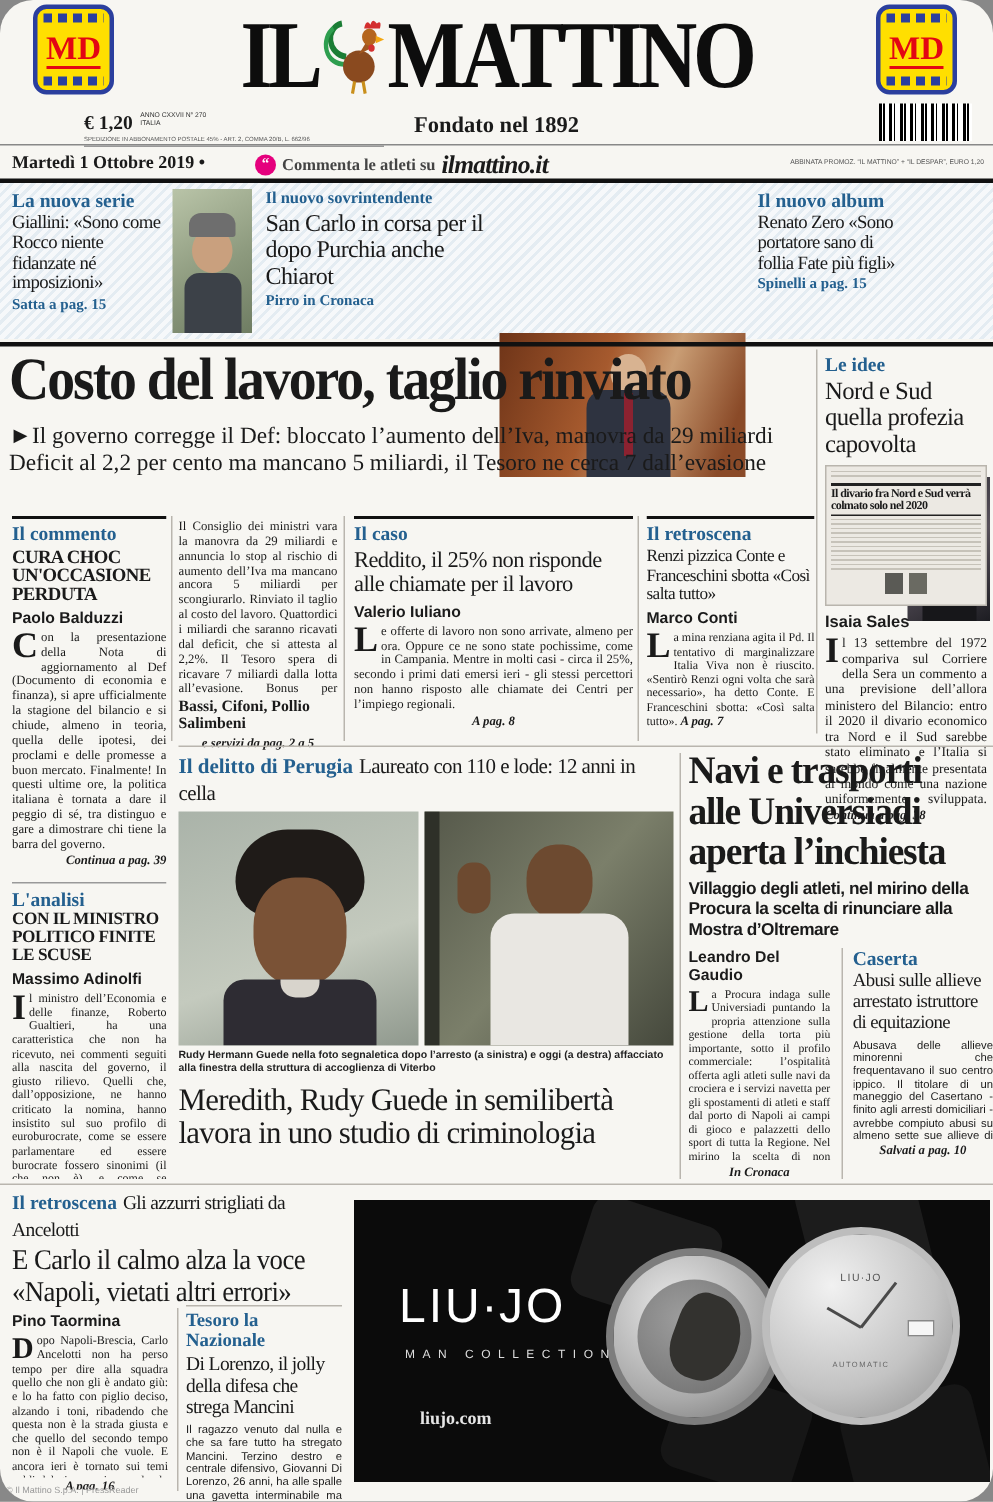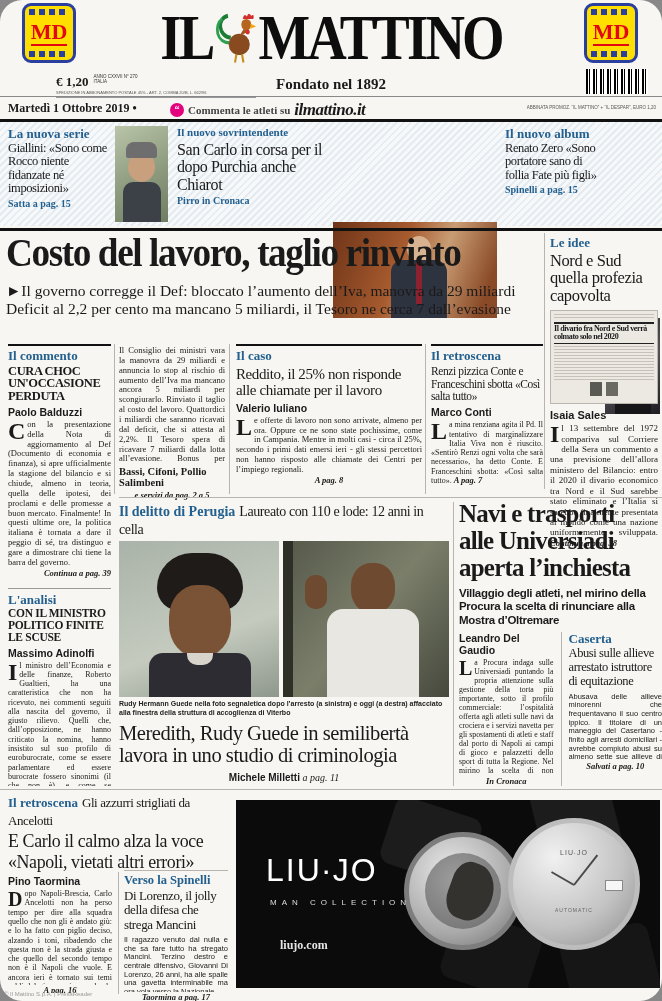--- a/index.html
+++ b/index.html
@@ -226,24 +226,20 @@
       </div>
       <div class="photo" style="width:166px;height:156px;background:linear-gradient(130deg,#55584a,#7b7f6a 50%,#45483c);">
         <div class="abs" style="left:0;top:0;width:10px;height:156px;background:#2e3028;"></div>
         <div class="abs" style="left:68px;top:22px;width:44px;height:50px;border-radius:45%;background:#6d4a30;"></div>
         <div class="abs" style="left:44px;top:68px;width:92px;height:88px;border-radius:16px 16px 0 0;background:#e9e7e2;"></div>
         <div class="abs" style="left:22px;top:34px;width:22px;height:34px;border-radius:10px;background:#6d4a30;"></div>
       </div>
     </div>
     <div class="sans" style="font-size:7px;font-weight:bold;line-height:1.25;margin-top:3px;color:#222;">Rudy Hermann Guede nella foto segnaletica dopo l’arresto (a sinistra) e oggi (a destra) affacciato alla finestra della struttura di accoglienza di Viterbo</div>
     <div class="hserif" style="font-size:21px;font-weight:normal;letter-spacing:-0.5px;margin-top:4px;line-height:1.06;transform:scaleX(0.98);transform-origin:left top;">Meredith, Rudy Guede in semilibertà lavora in uno studio di criminologia</div>
-    <div style="text-align:center;margin-top:6px;font-size:10px;">
-      <span style="font-weight:bold;font-family:'Liberation Sans',sans-serif;">Michele Milletti</span>
-      <span style="font-style:italic;">a pag. 11</span>
-    </div>
   </div>
 
   <div class="vr" style="left:453px;top:502px;height:284px;"></div>
   <div class="abs" style="left:459px;top:500px;width:203px;height:288px;overflow:hidden;">
     <div class="hserif" style="font-size:26px;letter-spacing:-0.8px;line-height:1.04;transform:scaleX(0.96);transform-origin:left top;">Navi e trasporti alle Universiadi aperta l’inchiesta</div>
     <div class="sans" style="font-size:11.5px;font-weight:bold;line-height:1.15;margin-top:6px;letter-spacing:-0.3px;">Villaggio degli atleti, nel mirino della Procura la scelta di rinunciare alla Mostra d’Oltremare</div>
     <div style="display:flex;gap:7px;margin-top:5px;">
       <div style="width:95px;">
         <div class="author" style="margin-top:0;">Leandro Del Gaudio</div>
         <div class="body-text" style="font-size:7.8px;height:118px;overflow:hidden;">
@@ -272,21 +268,21 @@
     <div style="width:104px;">
       <div class="body-text" style="font-size:8px;height:96px;overflow:hidden;">
         <span class="dc" style="font-size:20px;">D</span><span>opo Napoli-Brescia, Carlo Ancelotti non ha perso tempo per dire alla squadra quello che non gli è andato giù: e lo ha fatto con piglio deciso, alzando i toni, ribadendo che questa non è la strada giusta e che quello del secondo tempo non è il Napoli che vuole. E ancora ieri è tornato sui temi caldi del giorno prima parlando con la squadra: vietati altri errori. Punto e a capo. Ora c’è il Genk.</span>
       </div>
       <div class="page-ref">A pag. 16</div>
     </div>
   </div>
 
   <div class="vr" style="left:118px;top:872px;height:122px;"></div>
   <div class="abs" style="left:124px;top:870px;width:104px;height:128px;overflow:hidden;border-top:1px solid #b9b5ae;padding-top:3px;">
-    <div class="kicker" style="font-size:12.5px;">Verso la Spinelli</div>
+    <div class="kicker" style="font-size:12.5px;">Tesoro la Nazionale</div>
     <div class="hserif" style="font-size:13px;font-weight:normal;margin-top:2px;line-height:1.1;">Di Lorenzo, il jolly della difesa che strega Mancini</div>
     <div class="body-text sans" style="font-size:7.5px;margin-top:4px;height:56px;overflow:hidden;">Il ragazzo venuto dal nulla e che sa fare tutto ha stregato Mancini. Terzino destro e centrale difensivo, Giovanni Di Lorenzo, 26 anni, ha alle spalle una gavetta interminabile ma ora vola verso la Nazionale.</div>
     <div class="page-ref">Taormina a pag. 17</div>
   </div>
 
   <div class="abs" style="left:236px;top:800px;width:424px;height:188px;background:#0b0b0b;overflow:hidden;">
     <div class="abs" style="left:150px;top:6px;width:90px;height:70px;background:#1c1c1c;border-radius:12px;transform:rotate(18deg);"></div>
     <div class="abs" style="left:210px;top:120px;width:90px;height:70px;background:#161616;border-radius:12px;transform:rotate(18deg);"></div>
     <div class="abs" style="left:300px;top:-20px;width:80px;height:80px;background:#1c1c1c;border-radius:12px;transform:rotate(-14deg);"></div>
     <div class="abs" style="left:330px;top:130px;width:90px;height:80px;background:#161616;border-radius:12px;transform:rotate(-14deg);"></div>

